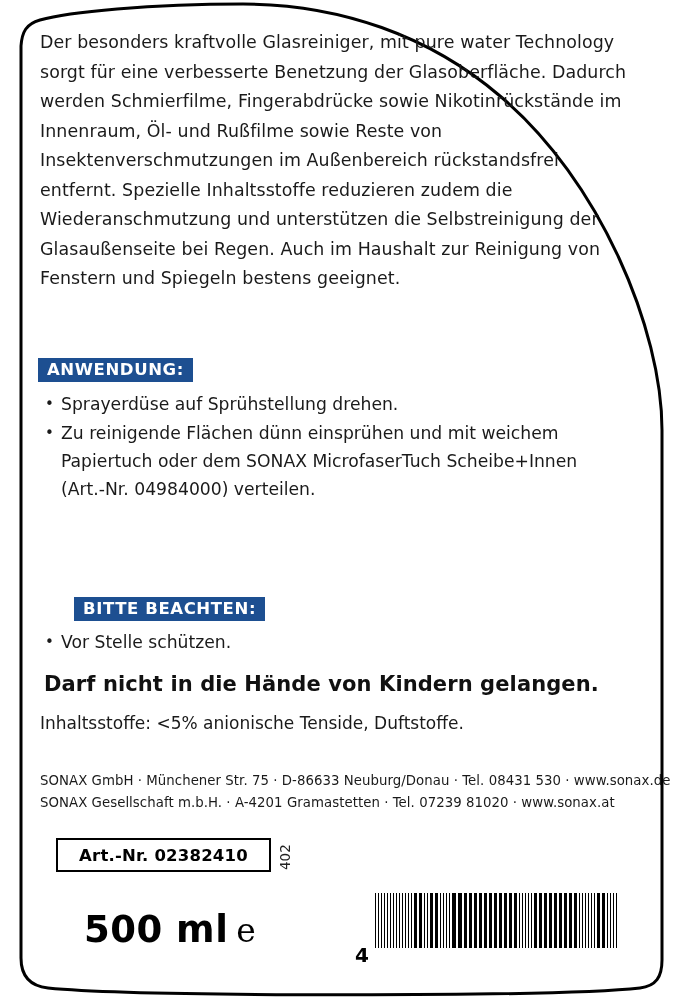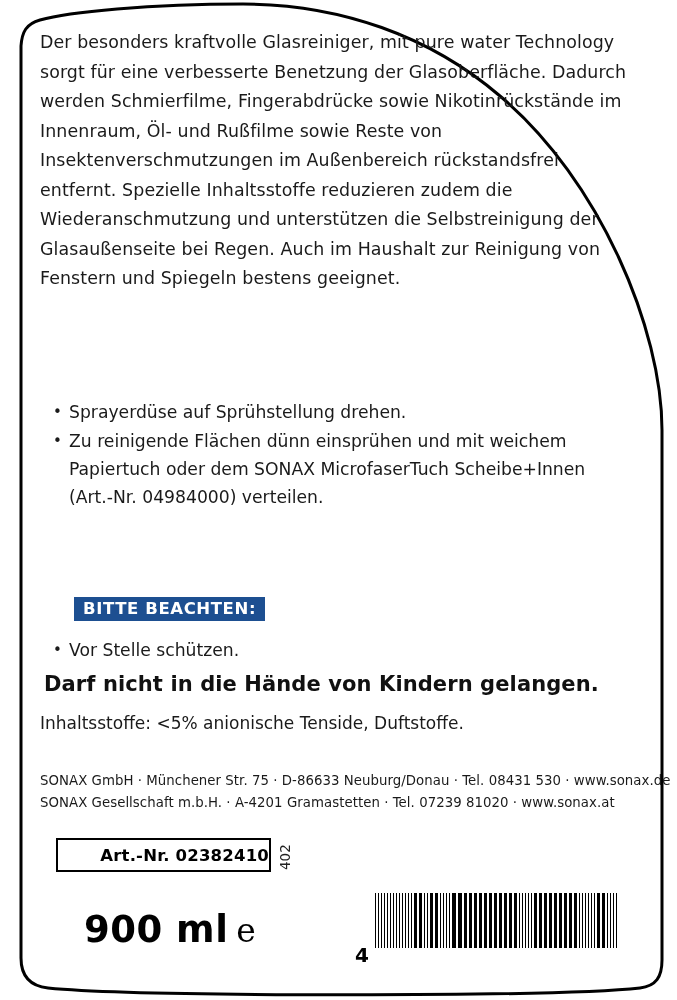--- a/index.html
+++ b/index.html
@@ -62,21 +62,21 @@
   #beachten-head-wrap {
     position: absolute;
     left: 38px;
     top: 597px;
     padding-left: 36px;
   }
 
   .bullet-list {
     position: absolute;
     list-style: none;
-    margin: 8px;
+    margin: 0;
     padding: 0;
     font-size: 17.2px;
     line-height: 28px;
     color: #1a1a1a;
   }
   .bullet-list li {
     position: relative;
     padding-left: 18px;
     margin-bottom: 1px;
   }
@@ -130,21 +130,21 @@
   #artnr-box {
     position: absolute;
     left: 56px;
     top: 838px;
     width: 215px;
     height: 34px;
     border: 2px solid #000000;
     box-sizing: border-box;
     display: flex;
     align-items: center;
-    justify-content: flex-end;
+    justify-content: center;
   }
   #artnr-text {
     font-size: 16.5px;
     font-weight: bold;
     letter-spacing: 0.2px;
   }
 
   #rotated-code {
     position: absolute;
     left: 279px;
@@ -221,20 +221,23 @@
 <body>
 
 <svg id="label-shape" viewBox="0 0 677 1000" xmlns="http://www.w3.org/2000/svg">
   <path d="M 243 4 C 150 4 68 12 40 20 C 26 24 22 32 21 46 L 21 958 C 21 976 30 986 48 988 C 140 997 560 997 640 988 C 656 986 662 977 662 960 L 662 430 C 662 330 600 180 500 96 C 430 36 340 4 243 4 Z" fill="#ffffff" stroke="#000000" stroke-width="3"></path>
 </svg>
 
 <div id="content">
 
   <div class="body-copy">Der besonders kraftvolle Glasreiniger, mit pure water Technology sorgt für eine verbesserte Benetzung der Glasoberfläche. Dadurch werden Schmierfilme, Fingerabdrücke sowie Nikotinrückstände im Innenraum, Öl- und Rußfilme sowie Reste von Insektenverschmutzungen im Außenbereich rückstandsfrei entfernt. Spezielle Inhaltsstoffe reduzieren zudem die Wiederanschmutzung und unterstützen die Selbstreinigung der Glasaußenseite bei Regen. Auch im Haushalt zur Reinigung von Fenstern und Spiegeln bestens geeignet.</div>
 
+  <div id="anwendung-head-wrap">
+    <span class="section-head">ANWENDUNG:</span>
+  </div>
 
   <ul class="bullet-list" id="anwendung-list">
     <li>Sprayerdüse auf Sprühstellung drehen.</li>
     <li>Zu reinigende Flächen dünn einsprühen und mit weichem Papiertuch oder dem SONAX MicrofaserTuch Scheibe+Innen (Art.-Nr. 04984000) verteilen.</li>
   </ul>
 
   <div id="beachten-head-wrap">
     <span class="section-head">BITTE BEACHTEN:</span>
   </div>
 
@@ -250,21 +253,21 @@
   <div class="company-line" id="company-at">SONAX Gesellschaft m.b.H. · A-4201 Gramastetten · Tel. 07239 81020 · www.sonax.at</div>
 
   <div id="artnr-box">
     <span id="artnr-text">Art.-Nr. 02382410</span>
   </div>
 
   <div id="rotated-code">
     <span>402</span>
   </div>
 
-  <div id="volume"><span>900 ml</span><span class="e-mark">e</span></div>
+  <div id="volume"><span>500 ml</span><span class="e-mark">e</span></div>
 
   <div id="barcode-wrap">
     <div id="barcode-bars">
         <i style="width: 1px;"></i>
         <i style="width: 1px;"></i>
         <i style="width: 1px;"></i>
         <i style="width: 1px;"></i>
         <i style="width: 1px;"></i>
         <i style="width: 1px;"></i>
         <i style="width: 1px;"></i>

